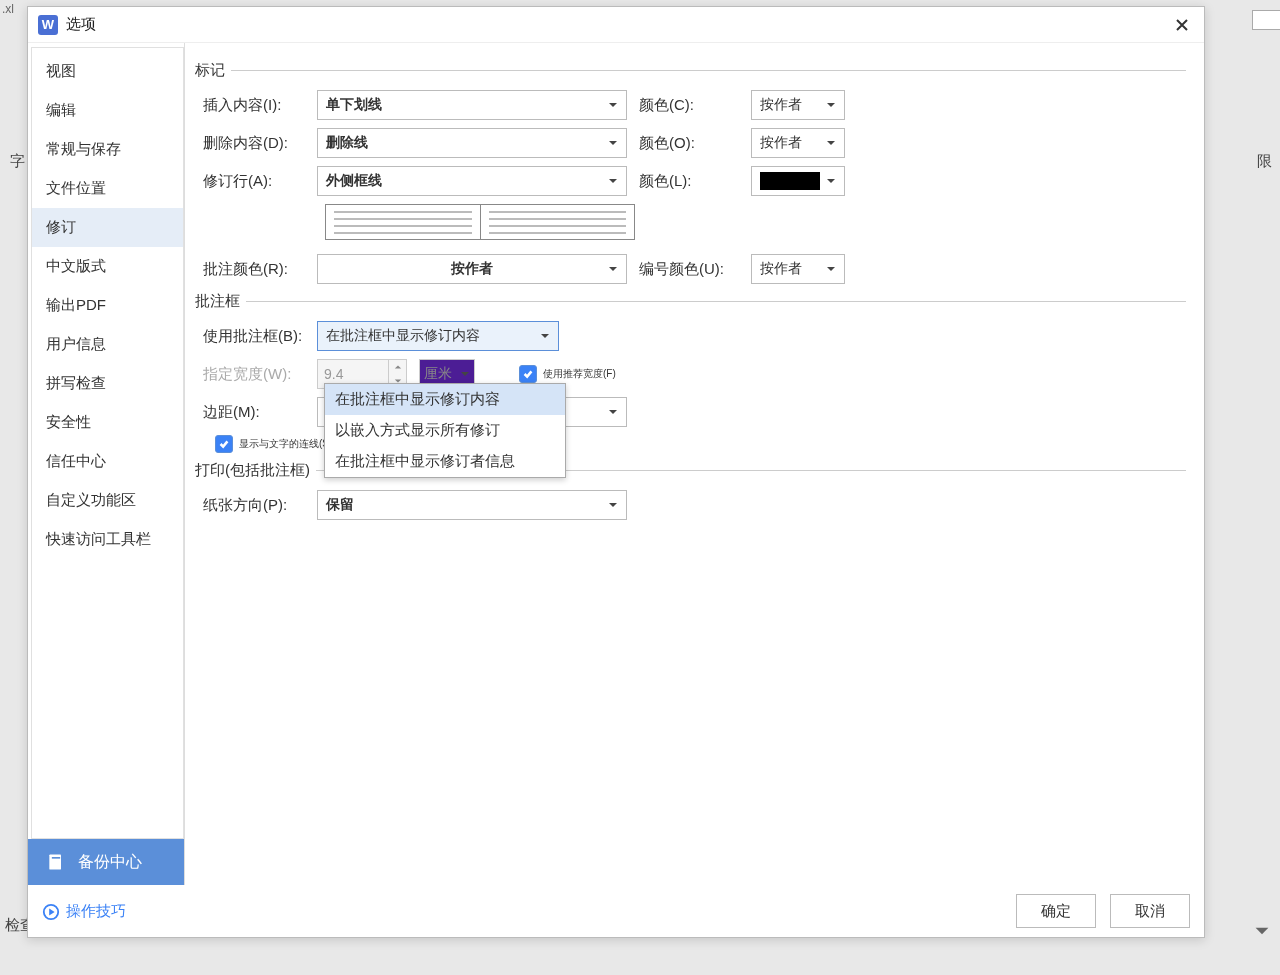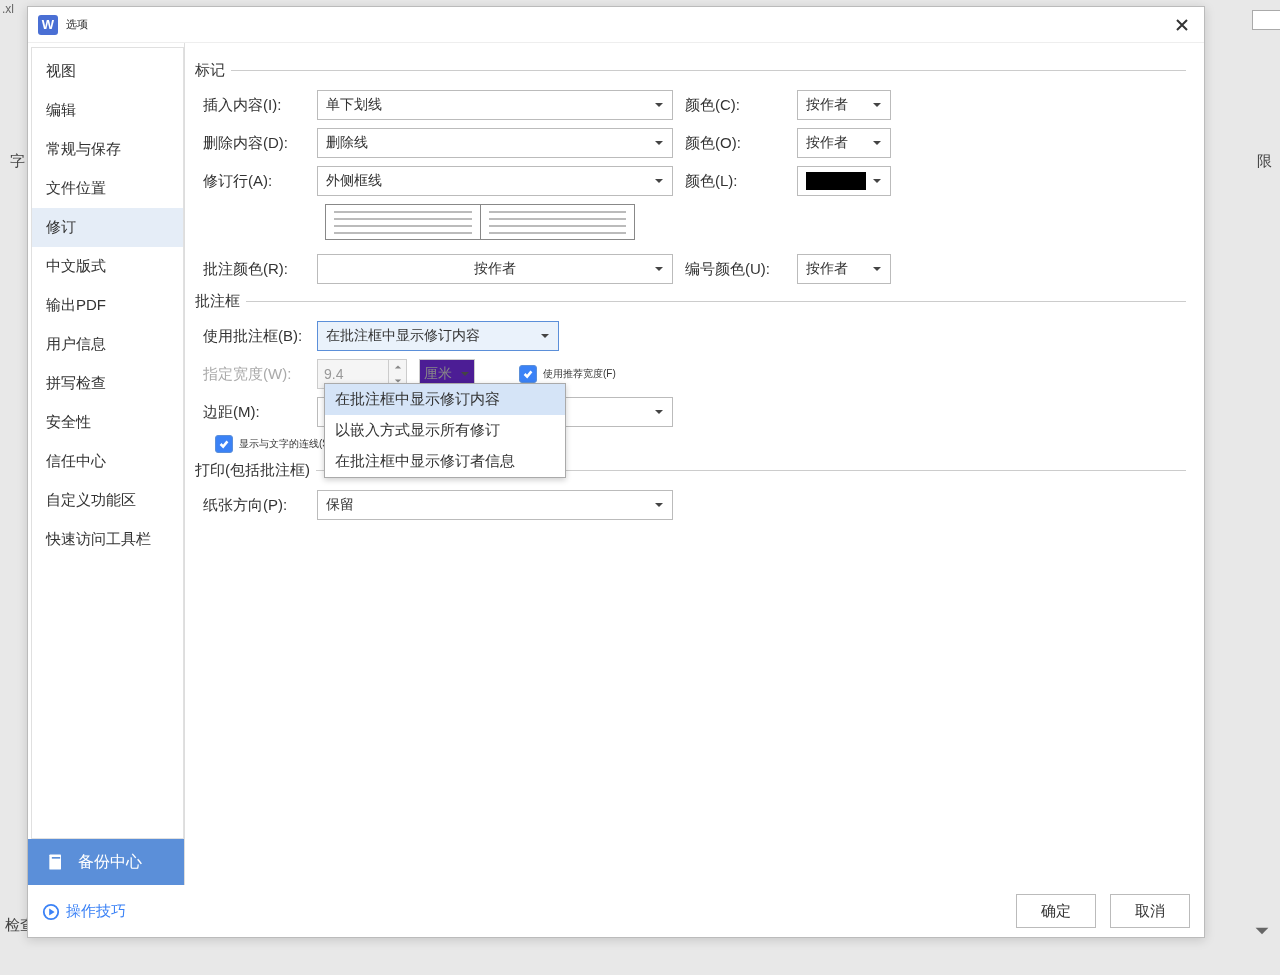--- a/index.html
+++ b/index.html
@@ -45,21 +45,21 @@
   border-bottom: 1px solid #eee;
 }
 .app-icon {
   width: 20px; height: 20px;
   background: #4a6fd4;
   border-radius: 3px;
   display: flex; align-items: center; justify-content: center;
   color: #fff; font-weight: bold; font-size: 13px;
   margin-right: 8px;
 }
-.titlebar .title { font-size: 11px; color: #222; }
+.titlebar .title { font-size: 15px; color: #222; }
 .titlebar .close {
   margin-left: auto;
   width: 24px; height: 24px;
   display: flex; align-items: center; justify-content: center;
   cursor: pointer;
 }
 .close svg { width: 14px; height: 14px; stroke: #333; stroke-width: 2; }
 
 .body {
   flex: 1;
@@ -139,21 +139,21 @@
   align-items: center;
   padding: 0 8px;
   position: relative;
   cursor: pointer;
 }
 .combo.open { border-color: #5b8fd9; background: #eaf2fb; }
 .combo .arrow {
   margin-left: auto;
 }
 .arrow svg { width: 10px; height: 10px; fill: #444; }
-.combo-wide { width: 356px; }
+.combo-wide { width: 310px; font-weight: bold; }
 .combo-mid { width: 242px; }
 .combo-color { width: 94px; }
 .color-label { width: 100px; font-size: 15px; }
 .black-swatch { width: 60px; height: 18px; background: #000; margin-right: 4px;}
 .preview-box {
   margin-left: 130px;
   width: 310px;
   height: 36px;
   border: 1px solid #888;
   display: flex;

